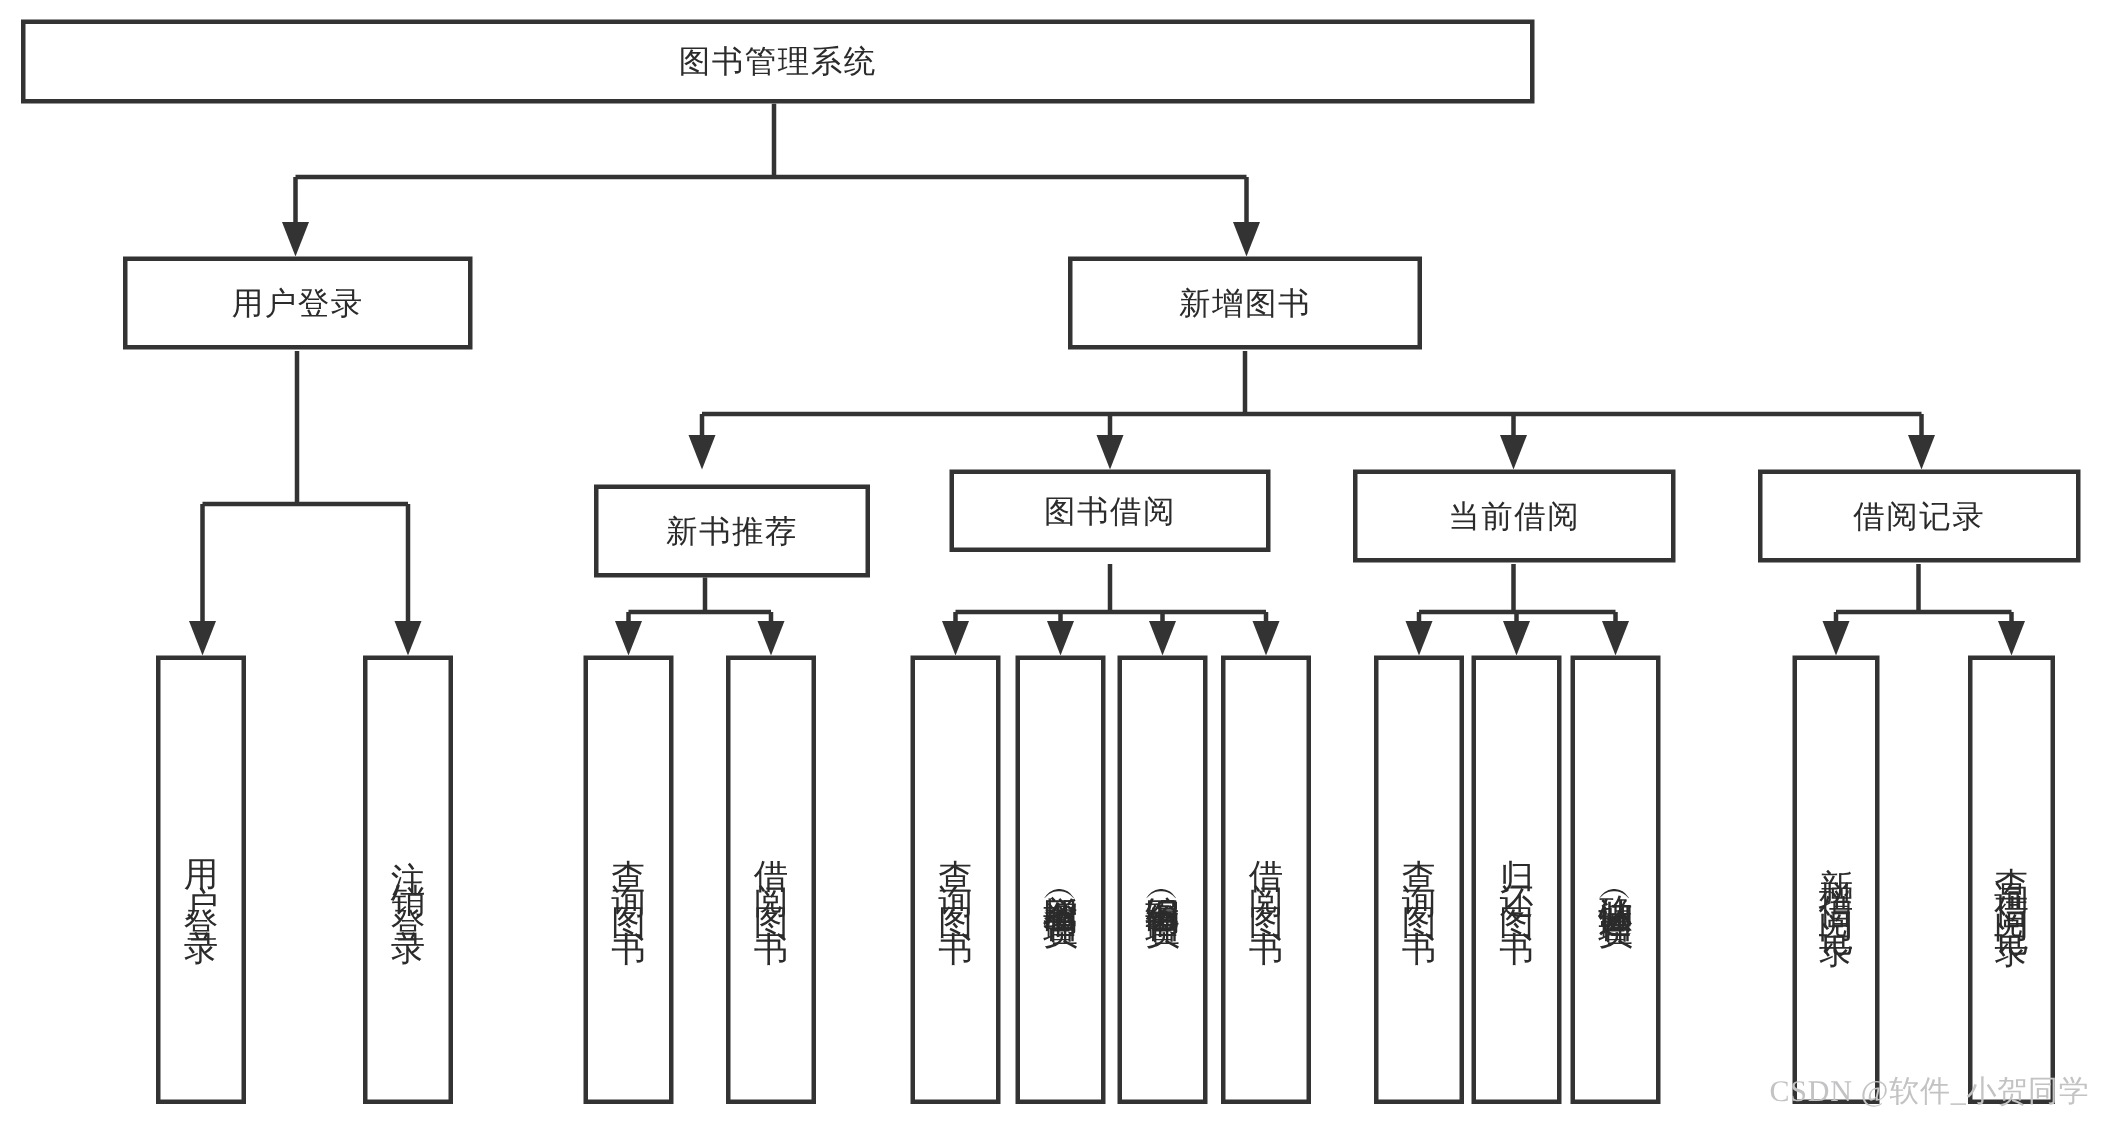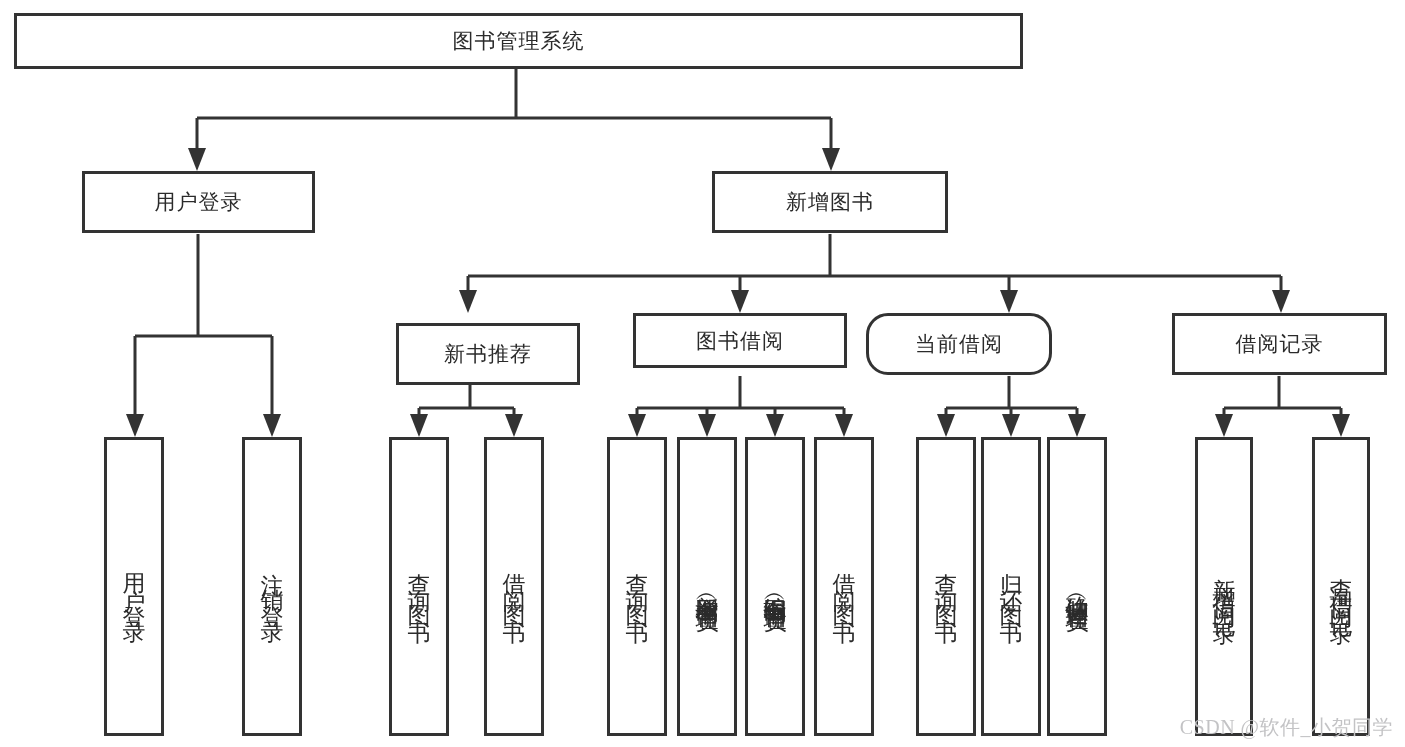--- a/index.html
+++ b/index.html
@@ -103,21 +103,21 @@
   <div class="node hnode" style="left:712px;top:171px;width:236px;height:62px;">
     <span>新增图书</span>
   </div>
 
   <div class="node hnode" style="left:363px;top:323px;width:184px;height:62px;margin-left:33px;">
     <span>新书推荐</span>
   </div>
   <div class="node hnode" style="left:633px;top:313px;width:214px;height:55px;">
     <span>图书借阅</span>
   </div>
-  <div class="node hnode" style="left:866px;top:313px;width:186px;height:62px;border-radius:22px;">
+  <div class="node hnode" style="left:902px;top:313px;width:215px;height:62px;">
     <span>当前借阅</span>
   </div>
   <div class="node hnode" style="left:1172px;top:313px;width:215px;height:62px;">
     <span>借阅记录</span>
   </div>
 
   <div class="node leaf ls-wide" style="left:104px;top:437px;width:60px;height:299px;">
     <span>用户登录</span>
   </div>
   <div class="node leaf ls-wide" style="left:242px;top:437px;width:60px;height:299px;">

